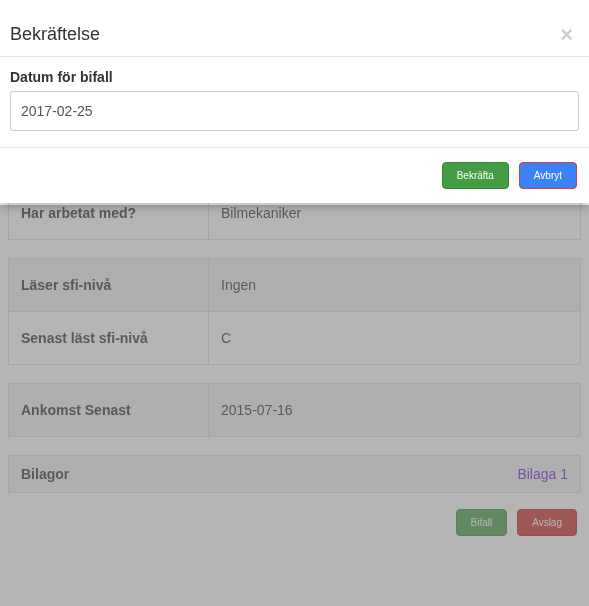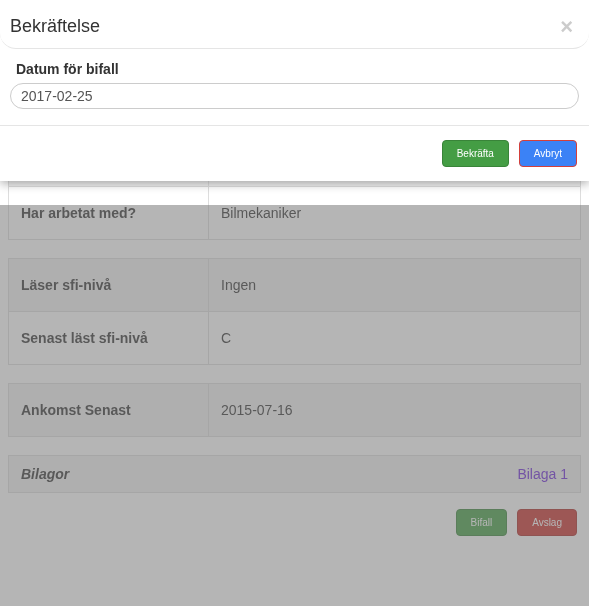--- a/index.html
+++ b/index.html
@@ -41,21 +41,21 @@
 
   .bilagor-row {
     display: flex;
     justify-content: space-between;
     align-items: center;
     border: 1px solid #ddd;
     background: #f1f1f1;
     padding: 10px 12px;
     margin-bottom: 16px;
   }
-  .bilagor-label { font-weight: 700; font-style: italic; }
+  .bilagor-label { font-weight: 700; }
   .link { color: #6d28d9; text-decoration: none; cursor: pointer; }
 
   .footer-actions { text-align: right; padding-right: 4px; padding-bottom: 4px; }
   .btn {
     display: inline-block;
     padding: 7px 14px;
     font-size: 10px;
     border-radius: 4px;
     cursor: pointer;
     color: #fff;
@@ -74,45 +74,44 @@
     z-index: 5;
   }
   .modal {
     position: absolute;
     top: 0; left: 0; right: 0;
     background: #fff;
     z-index: 10;
     box-shadow: 0 3px 9px rgba(0,0,0,.3);
   }
   .modal-header {
-    padding: 16px 16px 10px 10px;
+    padding: 24px 16px 10px 10px;
     border-bottom: 1px solid #e5e5e5;
     display: flex;
     justify-content: space-between;
     align-items: flex-start;
-    border-radius: 16px;
   }
   .modal-title { font-size: 18px; font-weight: 500; color: #333; margin: 0; }
   .close {
     font-size: 22px;
     font-weight: 700;
     color: #ccc;
     line-height: 1;
     cursor: pointer;
     background: none;
     border: none;
     padding: 0;
   }
   .modal-body { padding: 12px 10px 16px 10px; }
-  .form-label { font-weight: 700; display: block; margin-bottom: 6px; font-size: 14px; margin-left: 6px; }
+  .form-label { font-weight: 700; display: block; margin-bottom: 6px; font-size: 14px; }
   .form-input {
     width: 100%;
     border: 1px solid #ccc;
-    border-radius: 13px;
-    padding: 4px 10px;
+    border-radius: 3px;
+    padding: 11px 10px;
     font-size: 14px;
     color: #555;
     background: #fff;
   }
   .modal-footer {
     padding: 14px 12px;
     text-align: right;
     border-top: 1px solid #e5e5e5;
   }
   .btn-confirm { background: #449d44; border-color: #398439; }

